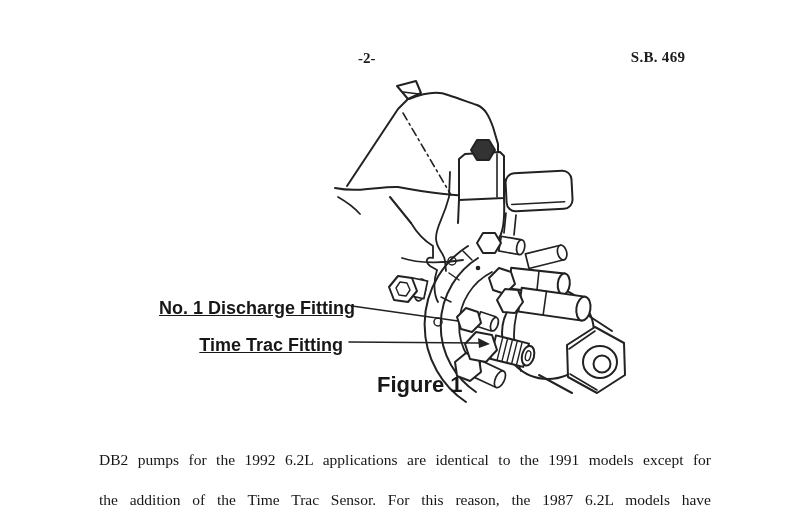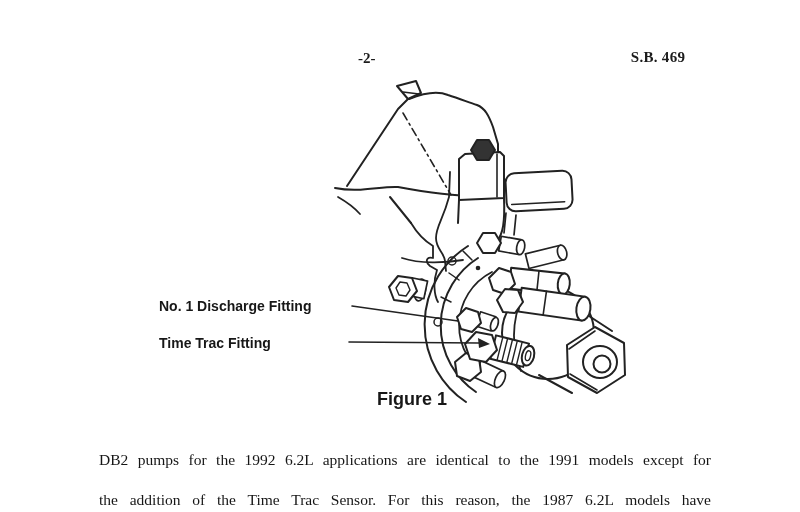--- a/index.html
+++ b/index.html
@@ -10,26 +10,26 @@
   
   .hdr-page{position:absolute;left:358px;top:50px;font-size:15px;font-weight:bold;
             font-family:"Liberation Serif",serif;}
   .hdr-sb{position:absolute;left:618px;top:49px;width:80px;text-align:center;
           font-size:15px;font-weight:bold;letter-spacing:.3px;
           font-family:"Liberation Serif",serif;}
 
   
   svg.fig{position:absolute;left:0;top:0;width:800px;height:512px;}
   .callout{position:absolute;font-family:"Liberation Sans",sans-serif;
-           font-weight:bold;font-size:14px;color:#171717;
-           white-space:nowrap;}
+           font-weight:bold;font-size:18px;color:#171717;text-align:right;
+           white-space:nowrap;text-decoration:underline;}
   .c1{left:159px;top:298px;width:190px;}
   .c2{left:159px;top:335px;width:184px;}
-  .caption{position:absolute;left:377px;top:389px;font-family:"Liberation Sans",sans-serif;
-           font-weight:bold;font-size:18px;color:#171717;}
+  .caption{position:absolute;left:377px;top:372px;font-family:"Liberation Sans",sans-serif;
+           font-weight:bold;font-size:22px;color:#171717;}
 
   
   .para{position:absolute;left:99px;top:430px;width:612px;
         font-size:15.5px;line-height:21px;color:#161616;}
   .ln{height:21px;white-space:nowrap;margin-top:19px;}
   .just{white-space:normal;text-align:justify;text-align-last:justify;}
 </style>
 </head>
 <body>
 

